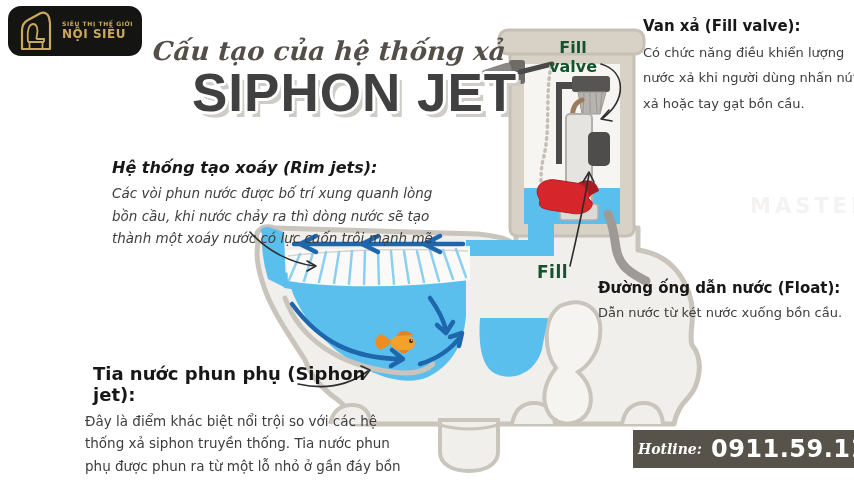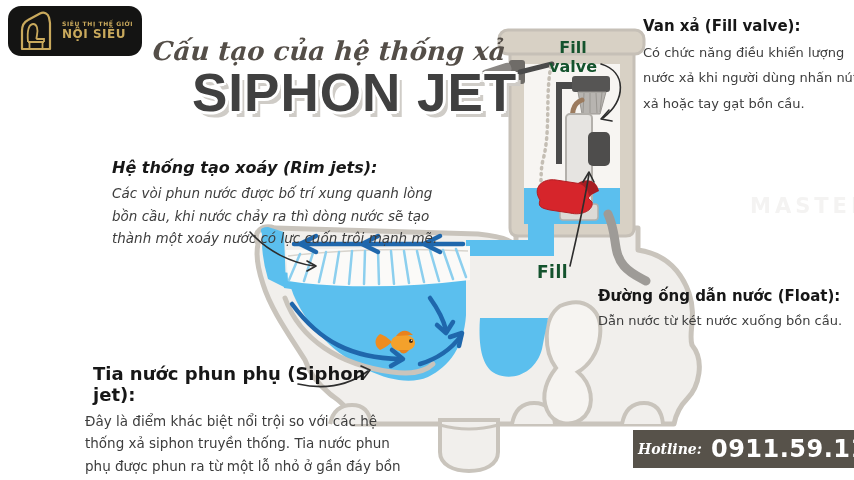--- a/index.html
+++ b/index.html
@@ -26,21 +26,21 @@
   .note h3{margin:0 0 5px 0;font-size:15px;color:#171717;}
   .note p{margin:0;color:#3d3d3d;}
   .note-vanxa{left:643px;top:17px;width:228px;}
   .note-vanxa p{font-size:13px;line-height:1.95;}
   .note-rim{left:112px;top:158px;width:338px;font-style:italic;}
   .note-rim h3{font-size:16px;}
   .note-rim p{font-size:13.5px;line-height:1.68;}
   .note-siphon{left:85px;top:363px;width:316px;}
   .note-siphon h3{font-size:18px;margin-left:8px;}
   .note-siphon p{font-size:13.5px;line-height:1.66;}
-  .note-float{left:598px;top:279px;width:256px;margin-top:8px;}
+  .note-float{left:598px;top:279px;width:256px;}
   .note-float p{font-size:13px;line-height:1.7;}
 
   
   .lbl{font-weight:bold;color:#14532d;}
   .lbl-fillvalve{left:543px;top:38px;width:60px;text-align:center;font-size:16px;line-height:1.2;}
   .lbl-float{left:537px;top:262px;font-size:17px;letter-spacing:.5px;}
 
   
   .watermark{left:750px;top:194px;font-size:21px;font-weight:bold;letter-spacing:4px;color:#f4f3f2;}
 

